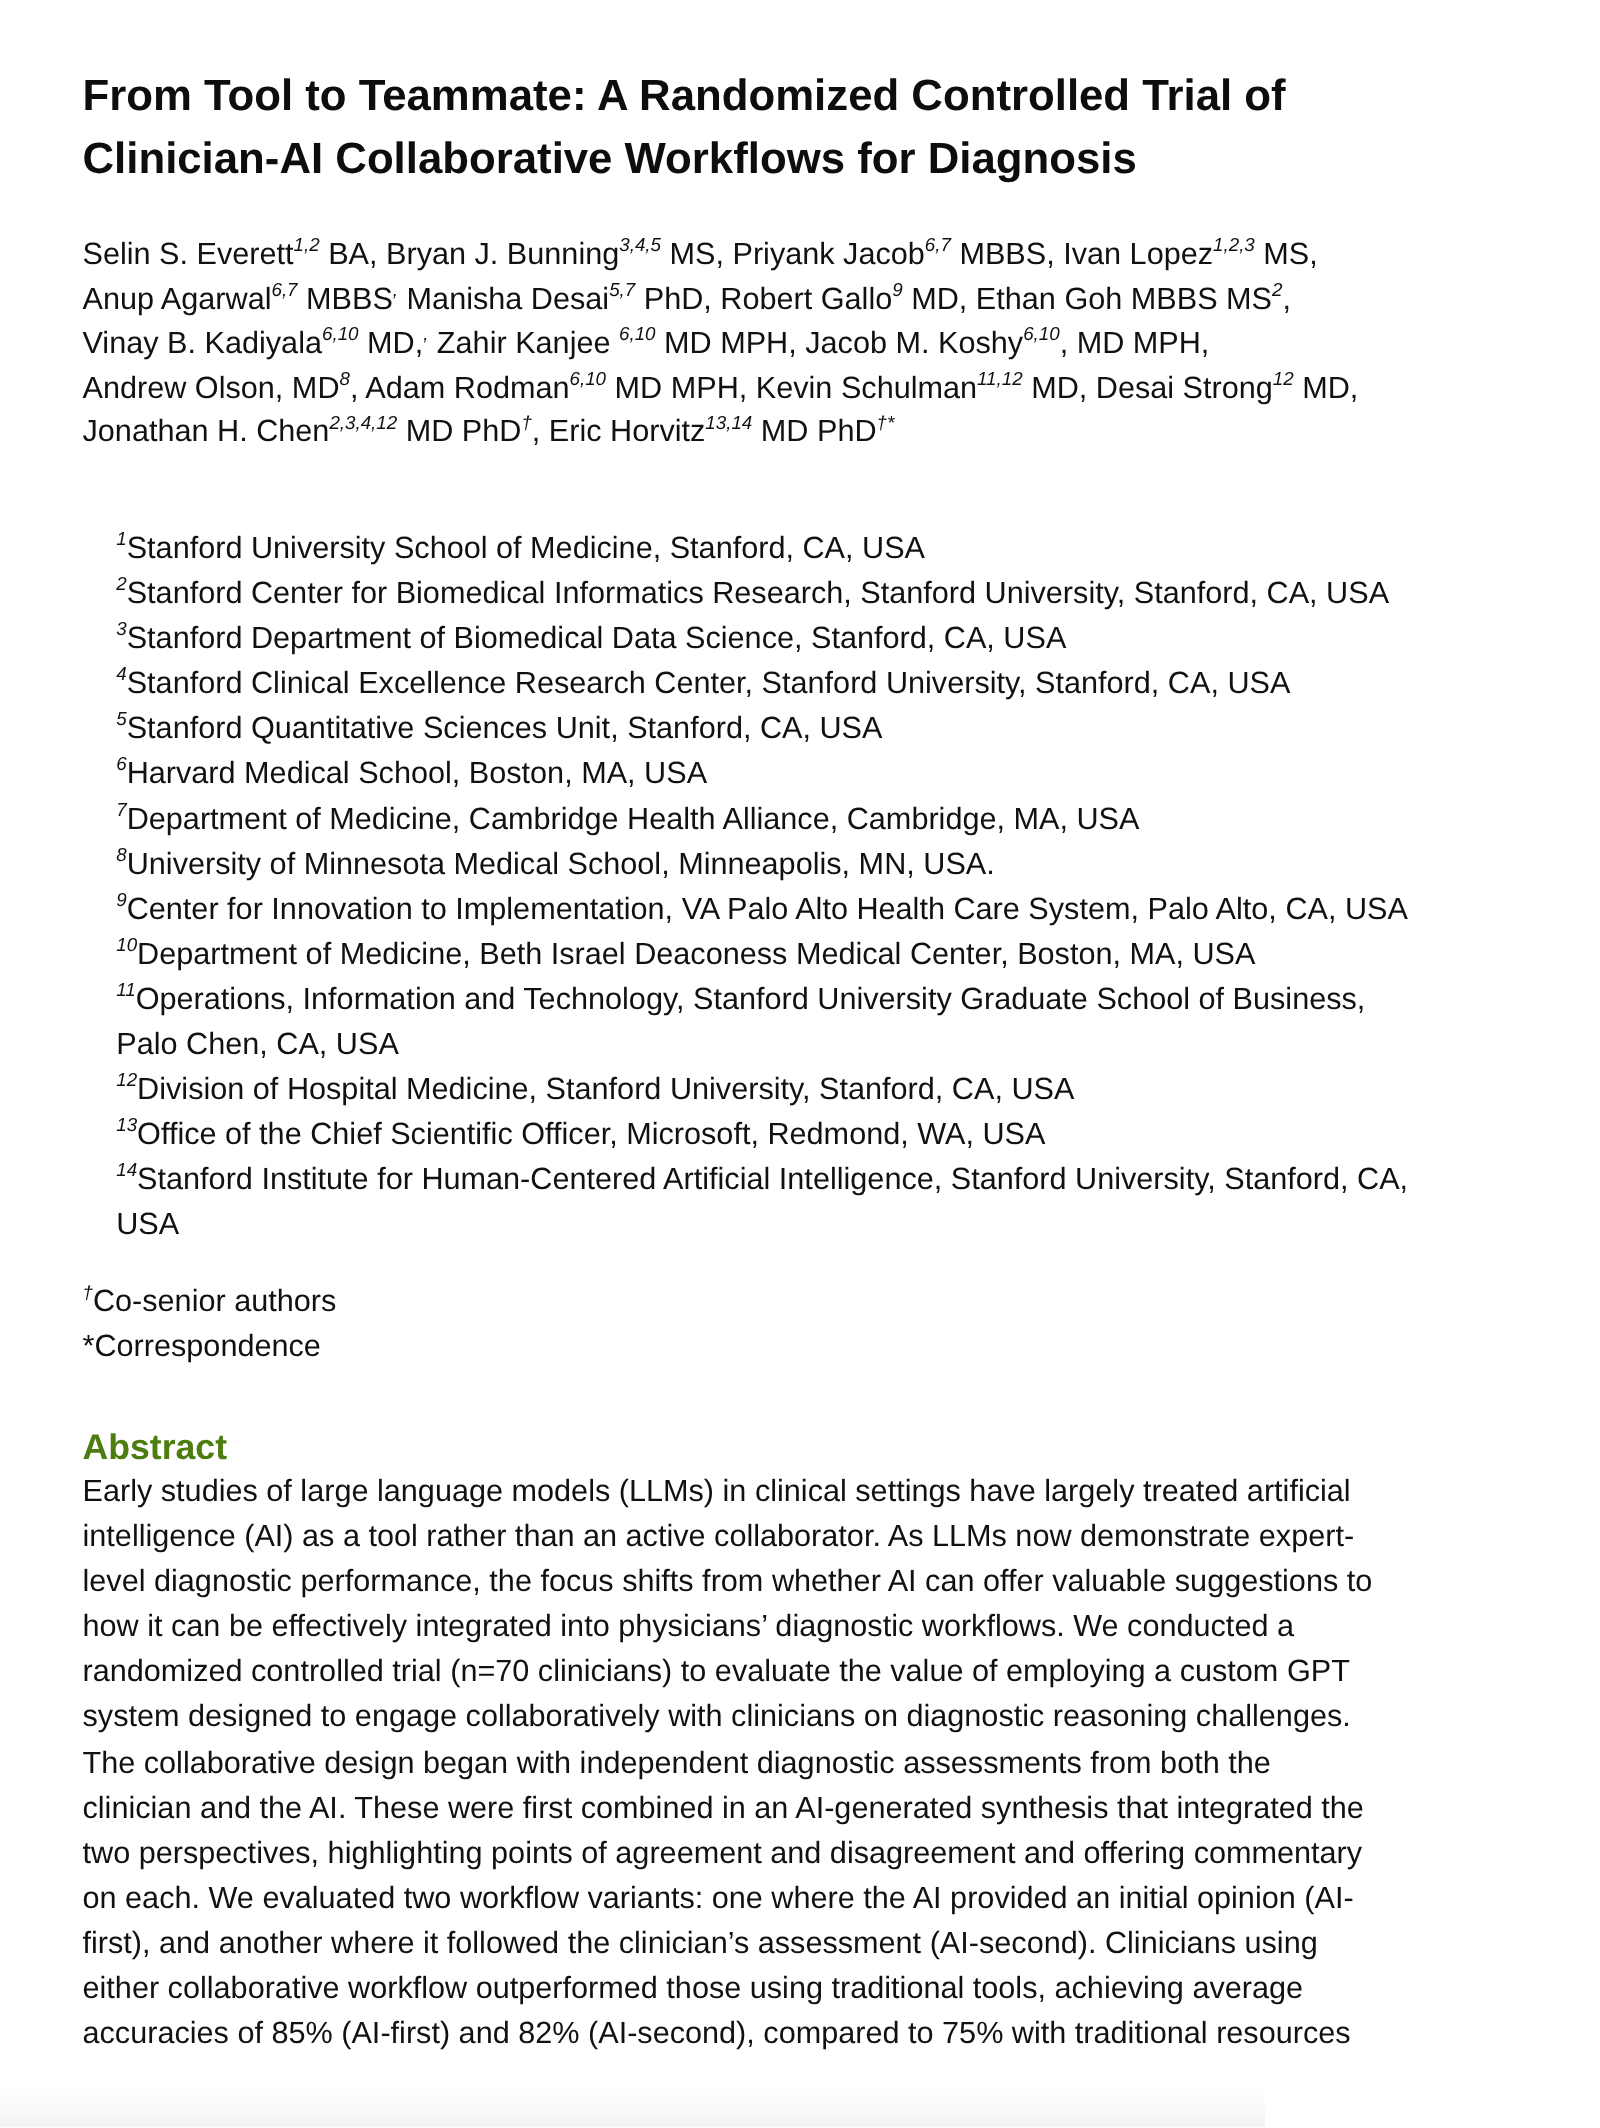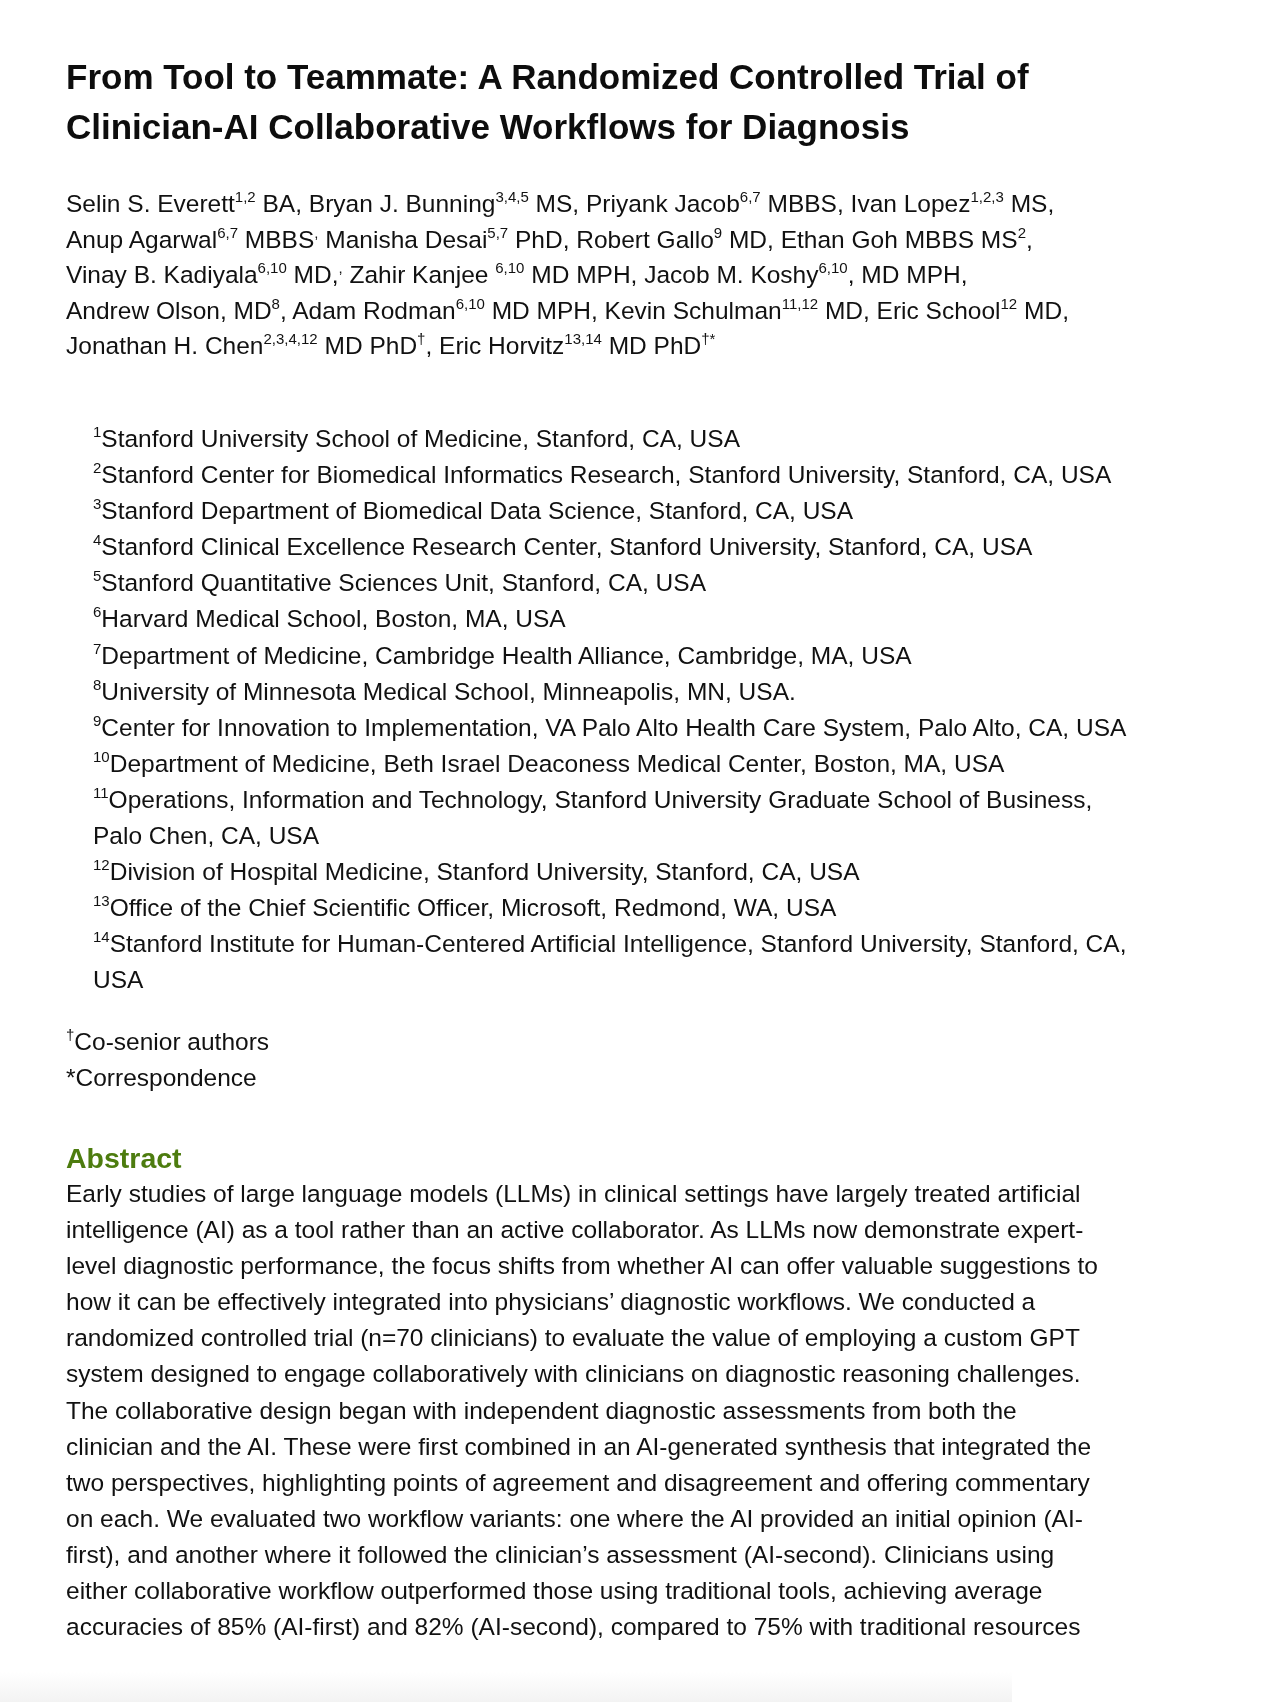--- a/index.html
+++ b/index.html
@@ -12,21 +12,21 @@
     position: absolute; left: 66px; top: 52px; width: 1180px;
     font-weight: bold; font-size: 35px; line-height: 50px; color: #0d0d0d;
     letter-spacing: 0px;
   }
   .title div { white-space: nowrap; }
   .authors {
     position: absolute; left: 66px; top: 186px; width: 1190px;
     font-size: 24.5px; line-height: 35.5px;
   }
   .line { white-space: nowrap; }
-  sup { font-size: 15px; line-height: 0; vertical-align: 0; position: relative; top: -10px; }
+  sup { font-size: 15px; line-height: 0; vertical-align: 0; position: relative; top: -10px; font-style: italic; }
   .affils {
     position: absolute; left: 66px; top: 421px; width: 1190px;
     font-size: 24.5px; line-height: 36.1px; margin-left: 27px;
   }
   .notes {
     position: absolute; left: 66px; top: 1024px; width: 800px;
     font-size: 24.5px; line-height: 36px;
   }
   .abstract-heading {
     position: absolute; left: 66px; top: 1140px;
@@ -48,21 +48,21 @@
 
   <div class="title">
     <div>From Tool to Teammate: A Randomized Controlled Trial of</div>
     <div>Clinician-AI Collaborative Workflows for Diagnosis</div>
   </div>
 
   <div class="authors" id="authors">
       <div class="line"><span>Selin S. Everett</span><sup>1,2</sup><span> BA, Bryan J. Bunning</span><sup>3,4,5</sup><span> MS, Priyank Jacob</span><sup>6,7</sup><span> MBBS, Ivan Lopez</span><sup>1,2,3</sup><span> MS,</span></div>
       <div class="line"><span>Anup Agarwal</span><sup>6,7</sup><span> MBBS</span><sup>,</sup><span> Manisha Desai</span><sup>5,7</sup><span> PhD, Robert Gallo</span><sup>9</sup><span> MD, Ethan Goh MBBS MS</span><sup>2</sup><span>,</span></div>
       <div class="line"><span>Vinay B. Kadiyala</span><sup>6,10</sup><span> MD,</span><sup>,</sup><span> Zahir Kanjee </span><sup>6,10</sup><span> MD MPH, Jacob M. Koshy</span><sup>6,10</sup><span>, MD MPH,</span></div>
-      <div class="line"><span>Andrew Olson, MD</span><sup>8</sup><span>,  Adam Rodman</span><sup>6,10</sup><span> MD MPH, Kevin Schulman</span><sup>11,12</sup><span> MD, Eric School</span><sup>12</sup><span> MD,</span></div>
+      <div class="line"><span>Andrew Olson, MD</span><sup>8</sup><span>,  Adam Rodman</span><sup>6,10</sup><span> MD MPH, Kevin Schulman</span><sup>11,12</sup><span> MD, Desai Strong</span><sup>12</sup><span> MD,</span></div>
       <div class="line"><span>Jonathan H. Chen</span><sup>2,3,4,12</sup><span> MD PhD</span><sup>†</sup><span>, Eric Horvitz</span><sup>13,14</sup><span> MD PhD</span><sup>†*</sup></div>
     </div>
 
   <div class="affils" id="affils">
       <div class="line"><sup>1</sup><span>Stanford University School of Medicine, Stanford, CA, USA</span></div>
       <div class="line"><sup>2</sup><span>Stanford Center for Biomedical Informatics Research, Stanford University, Stanford, CA, USA</span></div>
       <div class="line"><sup>3</sup><span>Stanford Department of Biomedical Data Science, Stanford, CA, USA</span></div>
       <div class="line"><sup>4</sup><span>Stanford Clinical Excellence Research Center, Stanford University, Stanford, CA, USA</span></div>
       <div class="line"><sup>5</sup><span>Stanford Quantitative Sciences Unit, Stanford, CA, USA</span></div>
       <div class="line"><sup>6</sup><span>Harvard Medical School, Boston, MA, USA</span></div>

